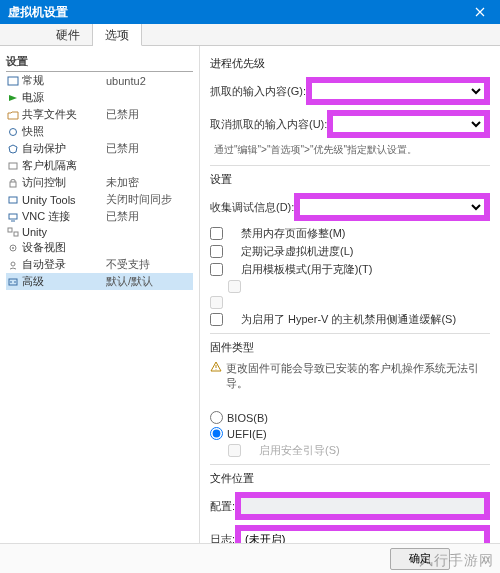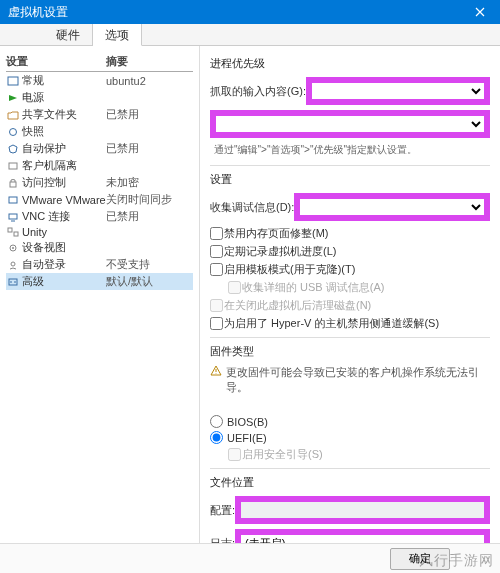--- a/index.html
+++ b/index.html
@@ -1,17 +1,17 @@
 <!DOCTYPE html>
 <html><head>
   <meta charset="utf-8">
   <style>
     * { box-sizing: border-box; margin: 0; padding: 0; font-family: "Microsoft YaHei", "Segoe UI", sans-serif; font-size: 11px; }
     body { background: #fff; width: 500px; height: 573px; position: relative; overflow: hidden; }
-    .titlebar { height: 24px; background: #0078d7; color: #fff; display: flex; align-items: center; justify-content: space-between; padding: 0 0 0 8px; }
+    .titlebar { height: 24px; background: #0078d7; color: #fff; display: flex; align-items: center; justify-content: space-between; padding: 0 0 0 8px; font-weight: bold; }
     .titlebar .title { font-size: 12px; }
     .titlebar .close-btn { width: 40px; height: 24px; display: flex; align-items: center; justify-content: center; cursor: pointer; }
     .titlebar .close-btn svg { stroke: #fff; }
     .tabs { display: flex; height: 22px; border-bottom: 1px solid #ccc; background: #f5f5f5; padding-left: 44px; }
     .tab { padding: 3px 12px; cursor: pointer; border-right: 1px solid #ccc; font-size: 12px; color: #333; }
     .tab.active { background: #fff; border-bottom: 1px solid #fff; margin-bottom: -1px; }
     .content { display: flex; height: calc(100% - 24px - 22px - 30px); overflow: hidden; }
     .left-panel { width: 200px; padding: 6px; border-right: 1px solid #ddd; }
     .left-header { display: flex; font-weight: bold; border-bottom: 1px solid #aaa; padding: 2px 0; color: #444; }
     .left-header .c1 { width: 100px; }
@@ -21,21 +21,21 @@
     .row .c1 { width: 84px; }
     .row .c2 { flex: 1; color: #555; }
     .row.sel { background: #cce4f7; }
     .right-panel { flex: 1; padding: 8px 10px; color: #333; overflow-y: auto; }
     .group-title { font-size: 11px; margin: 2px 0 6px 0; color: #222; }
     .form-row { display: flex; align-items: center; margin-bottom: 5px; }
     .form-row label { flex: 0 0 auto; }
     .form-row select, .form-row input[type=text] { border: 6px solid #d946ef; height: 16px; font-size: 11px; padding: 8px 4px; background: #fff; flex: 1; min-width: 0; }
     .hint { font-size: 10px; color: #666; margin: 2px 0 8px 4px; }
     .divider { height: 1px; background: #ddd; margin: 6px 0; }
-    .checkbox-row { display: flex; align-items: center; margin-bottom: 3px; gap: 1px; }
+    .checkbox-row { display: flex; align-items: center; margin-bottom: 3px; gap: 18px; }
     .checkbox-row input[type=checkbox] { width: 13px; height: 13px; }
     .checkbox-row.disabled { color: #aaa; }
     .sub { margin-left: 18px; }
     .warn-row { display: flex; align-items: flex-start; gap: 4px; font-size: 10px; color: #555; margin-bottom: 20px; }
     .radio-row { display: flex; align-items: center; gap: 4px; margin-bottom: 3px; }
     .radio-row input[type=radio] { width: 13px; height: 13px; }
     .footer { position: absolute; bottom: 0; left: 0; right: 0; height: 30px; display: flex; justify-content: flex-end; align-items: center; padding-right: 50px; border-top: 1px solid #ddd; background: #fafafa; margin-top: 8px; }
     .footer button { width: 60px; height: 22px; border: 1px solid #aaa; background: #eee; cursor: pointer; font-size: 11px; border-radius: 2px; }
     .watermark { position: absolute; bottom: 3px; right: 6px; font-size: 14px; color: rgba(0,0,0,0.35); font-weight: 500; pointer-events: none; letter-spacing: 1px; }
     .blur-input { background: #eef0f2 !important; color: #eef0f2; }
@@ -54,21 +54,20 @@
 
 <div class="tabs">
   <div class="tab">硬件</div>
   <div class="tab active">选项</div>
 </div>
 
 <div class="content">
   <div class="left-panel">
     <div class="left-header">
       <div class="c1">设置</div>
-      <div class="c2">摘要</div>
     </div>
     <div class="row">
       <span class="icon">
           <svg width="12" height="10" viewBox="0 0 12 10">
             <rect x="1" y="1" width="10" height="8" fill="none" stroke="#3a6ea5"></rect>
           </svg>
         </span>
       <span class="c1">常规</span>
       <span class="c2">ubuntu2</span>
     </div>
@@ -126,21 +125,21 @@
         </span>
       <span class="c1">访问控制</span>
       <span class="c2">未加密</span>
     </div>
     <div class="row">
       <span class="icon">
           <svg width="12" height="10" viewBox="0 0 12 10">
             <rect x="2" y="2" width="8" height="6" fill="none" stroke="#3a6ea5"></rect>
           </svg>
         </span>
-      <span class="c1">VMware VMware</span>
+      <span class="c1">Unity Tools</span>
       <span class="c2">关闭时间同步</span>
     </div>
     <div class="row">
       <span class="icon">
           <svg width="12" height="10" viewBox="0 0 12 10">
             <rect x="2" y="2" width="8" height="5" fill="none" stroke="#3a6ea5"></rect>
             <path d="M4 9 L8 9" stroke="#3a6ea5"></path>
           </svg>
         </span>
       <span class="c1">VNC 连接</span>
@@ -188,20 +187,21 @@
     </div>
   </div>
 
   <div class="right-panel">
     <div class="group-title">进程优先级</div>
     <div class="form-row">
       <label>抓取的输入内容(G):</label>
       <select><option>默认</option></select>
     </div>
     <div class="form-row">
+      <label>取消抓取的输入内容(U):</label>
       <select><option>默认</option></select>
     </div>
     <div class="hint">通过"编辑"&gt;"首选项"&gt;"优先级"指定默认设置。</div>
 
     <div class="divider"></div>
 
     <div class="group-title">设置</div>
     <div class="form-row">
       <label>收集调试信息(D):</label>
       <select><option>默认</option></select>
@@ -213,25 +213,23 @@
     <div class="checkbox-row">
         <input type="checkbox" style="">
         <span>定期记录虚拟机进度(L)</span>
       </div>
     <div class="checkbox-row">
         <input type="checkbox" style="">
         <span>启用模板模式(用于克隆)(T)</span>
       </div>
     <div class="checkbox-row disabled sub">
         <input type="checkbox" disabled="" style="">
-        <span>收集详细的 USB 调试信息(A)</span>
       </div>
     <div class="checkbox-row disabled">
         <input type="checkbox" disabled="" style="">
-        <span>在关闭此虚拟机后清理磁盘(N)</span>
       </div>
     <div class="checkbox-row">
         <input type="checkbox" style="">
         <span>为启用了 Hyper-V 的主机禁用侧通道缓解(S)</span>
       </div>
 
     <div class="divider"></div>
 
     <div class="group-title">固件类型</div>
     <div class="warn-row">

